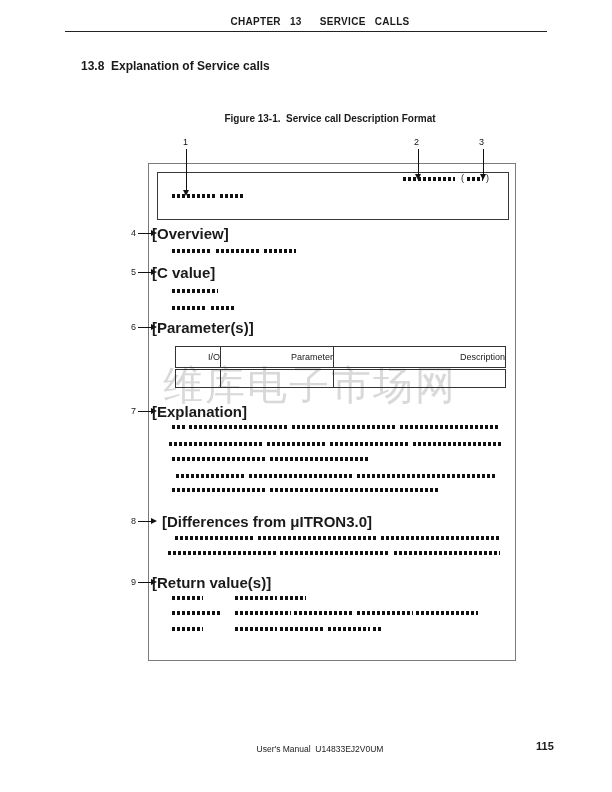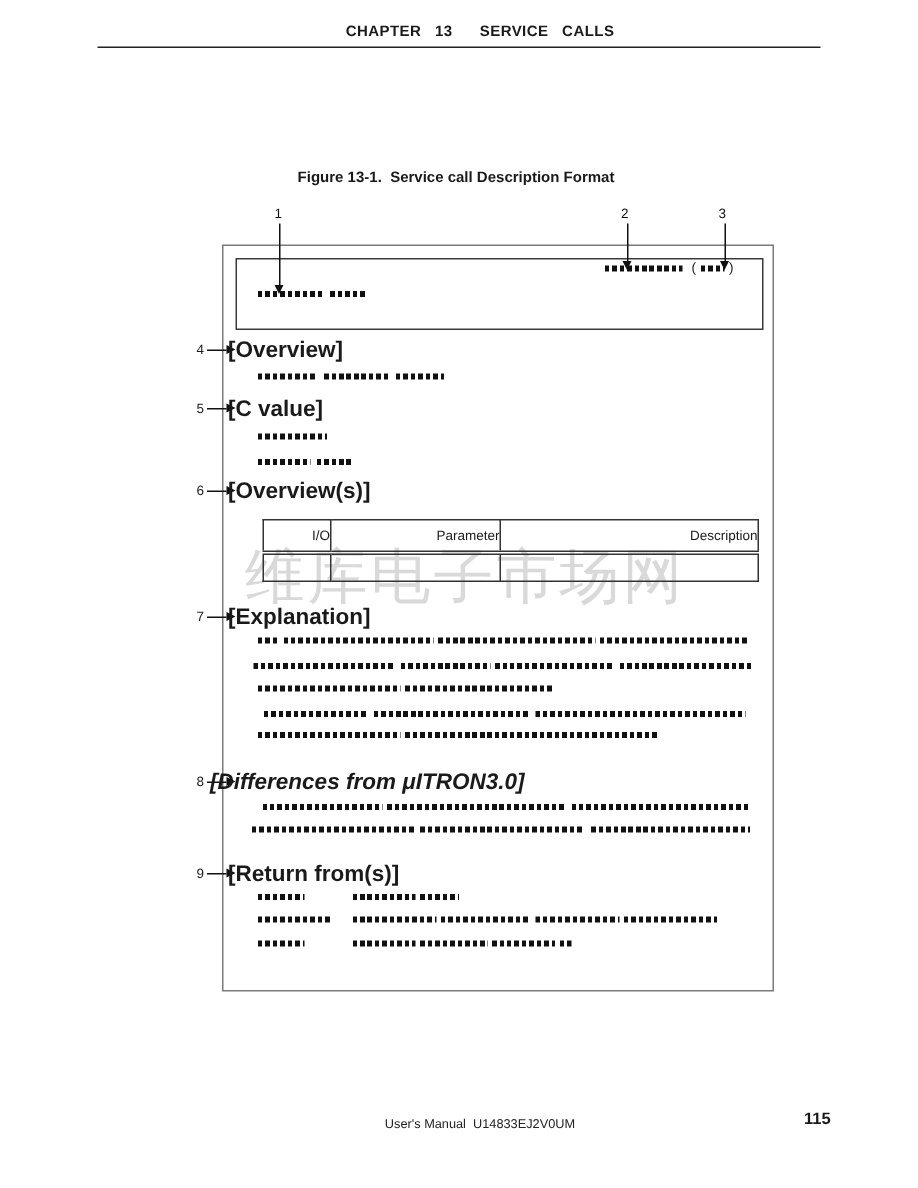--- a/index.html
+++ b/index.html
@@ -11,21 +11,21 @@
   .abs { position:absolute; }
   .pre { white-space:pre; }
 
   
   .header-title { top:16px; left:90px; width:460px; text-align:center;
     font-size:10px; font-weight:bold; word-spacing:6px; letter-spacing:.3px; }
   .header-rule { top:31px; left:65px; width:482px; height:1px; background:#222; }
 
   .section-heading { top:59px; left:81px; font-size:12px; font-weight:bold; }
   .intro { top:87px; left:95px; font-size:10px; }
-  .figure-caption { top:113px; left:74px; width:460px; text-align:center;
+  .figure-caption { top:113px; left:100px; width:460px; text-align:center;
     font-size:10px; font-weight:bold; }
 
   
   .watermark { top:363px; left:163px; font-size:40px; line-height:1.1;
     color:#d9d9d9; letter-spacing:2px; z-index:0; }
 
   
   .diagram { position:absolute; inset:0; z-index:1; }
   .outer-box { left:148px; top:163px; width:366px; height:496px; border:1px solid #7a7a7a; }
   .inner-box { left:157px; top:172px; width:350px; height:46px; border:1px solid #3a3a3a; }
@@ -58,20 +58,21 @@
   .footer-page  { top:740px; left:536px; font-size:11px; font-weight:bold; }
 </style>
 </head>
 <body>
 
 <div class="page">
 
   <div class="abs header-title pre">CHAPTER 13  SERVICE CALLS</div>
   <div class="abs header-rule"></div>
 
+  <div class="abs section-heading pre">13.8  Explanation of Service calls</div>
   <div class="abs figure-caption pre">Figure 13-1.  Service call Description Format</div>
 
   <div class="abs watermark">维库电子市场网</div>
 
   <div class="diagram">
 
     <div class="abs outer-box"></div>
     <div class="abs inner-box"></div>
 
     <div class="abs callout-num" style="left:183px; top:137px;">1</div>
@@ -110,21 +111,21 @@
     <div class="dashrow" style="left:172px; top:289px;">
       <span class="dash" style="width:46px;"></span>
     </div>
     <div class="dashrow" style="left:172px; top:306px;">
       <span class="dash" style="width:35px;"></span>
         <span class="dash" style="width:23px;"></span>
     </div>
 
     <div class="abs sec-num" style="left:124px; top:322px;">6</div>
     <div class="h-arrow" style="left:138px; top:327px;"></div>
-    <div class="abs sec-label" style="left:152px; top:322px;">[Overview(s)]</div>
+    <div class="abs sec-label" style="left:152px; top:322px;">[Parameter(s)]</div>
 
     <table class="param">
       <colgroup>
           <col style="width:45px;">
           <col style="width:113px;">
           <col style="width:172px;">
         </colgroup>
       <tbody>
           <tr>
         <th>I/O</th>
@@ -163,35 +164,35 @@
         <span class="dash" style="width:105px;"></span>
         <span class="dash" style="width:140px;"></span>
     </div>
     <div class="dashrow" style="left:172px; top:488px; gap:3px;">
       <span class="dash" style="width:95px;"></span>
         <span class="dash" style="width:170px;"></span>
     </div>
 
     <div class="abs sec-num" style="left:124px; top:516px;">8</div>
     <div class="h-arrow" style="left:138px; top:521px;"></div>
-    <div class="abs sec-label" style="left:140px; top:516px;font-style:italic;">[Differences from μITRON3.0]</div>
+    <div class="abs sec-label" style="left:162px; top:516px;">[Differences from μITRON3.0]</div>
     <div class="dashrow" style="left:175px; top:536px; gap:3px;">
       <span class="dash" style="width:80px;"></span>
         <span class="dash" style="width:120px;"></span>
         <span class="dash" style="width:118px;"></span>
     </div>
     <div class="dashrow" style="left:168px; top:551px; gap:4px;">
       <span class="dash" style="width:108px;"></span>
         <span class="dash" style="width:110px;"></span>
         <span class="dash" style="width:106px;"></span>
     </div>
 
     <div class="abs sec-num" style="left:124px; top:577px;">9</div>
     <div class="h-arrow" style="left:138px; top:582px;"></div>
-    <div class="abs sec-label" style="left:152px; top:577px;">[Return from(s)]</div>
+    <div class="abs sec-label" style="left:152px; top:577px;">[Return value(s)]</div>
 
     <div class="dashrow" style="left:172px; top:596px;">
       <span class="dash" style="width:31px;"></span>
     </div>
     <div class="dashrow" style="left:235px; top:596px; gap:3px;">
       <span class="dash" style="width:42px;"></span>
         <span class="dash" style="width:26px;"></span>
     </div>
     <div class="dashrow" style="left:172px; top:611px;">
       <span class="dash" style="width:48px;"></span>

